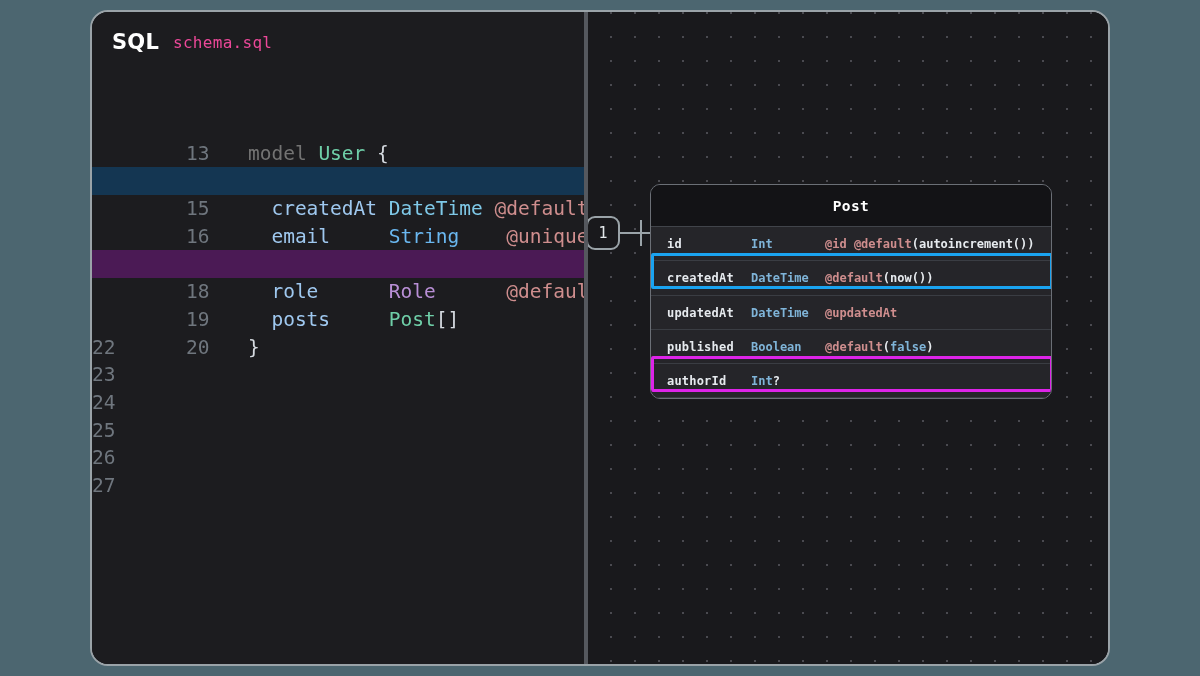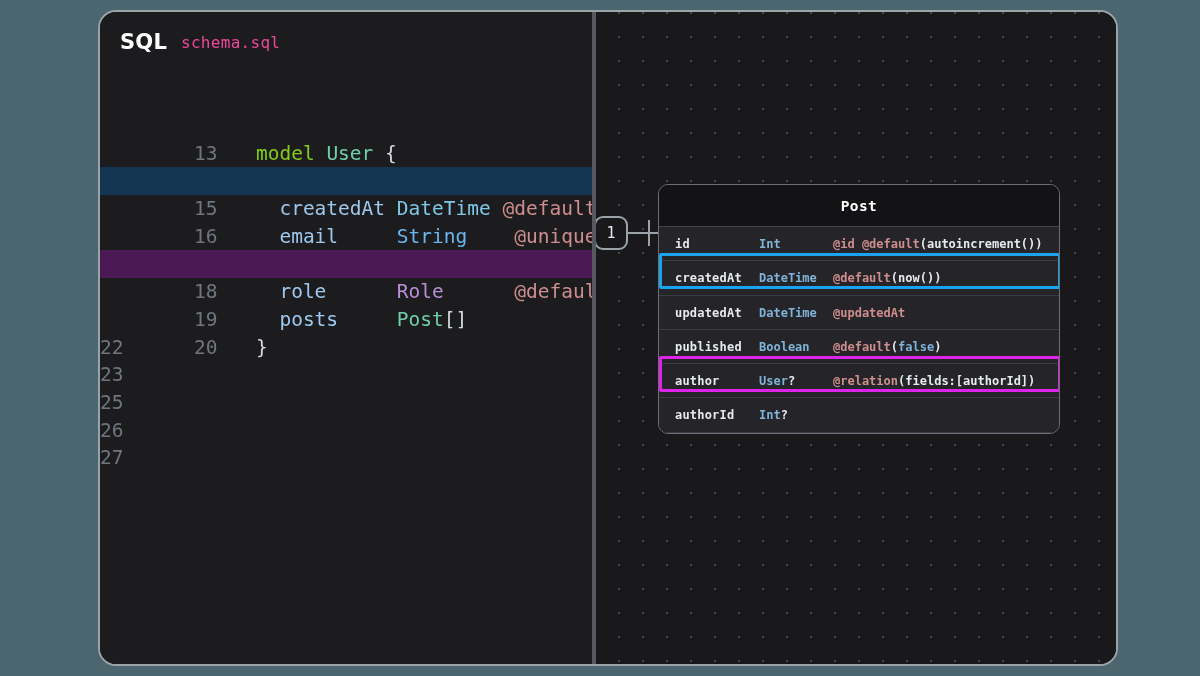--- a/index.html
+++ b/index.html
@@ -8,21 +8,21 @@
     width: 1200px;
     height: 676px;
     overflow: hidden;
     background: #4c6670;
     font-family: "DejaVu Sans Mono", "Liberation Mono", monospace;
   }
 
   
   #app-window {
     position: absolute;
-    left: 98px;
+    left: 90px;
     top: 10px;
     width: 1020px;
     height: 656px;
     background: #1a1a1d;
     border: 2px solid #9aa3a8;
     border-radius: 18px;
     overflow: hidden;
     display: flex;
   }
 
@@ -77,21 +77,21 @@
     display: inline-block;
     width: 62px;
     text-align: left;
     padding-right: 12px;
     color: #6f767e;
     font-size: 19.5px;
   }
   .code-body { display: inline; }
 
   
-  .t-kw    { color: #84cc16; }
+  .t-kw    { color: #737373; }
   .t-model { color: #6fcfa8; }
   .t-type  { color: #6ab7f0; }
   .t-type2 { color: #7fc9e8; }
   .t-field { color: #9fc8ef; }
   .t-attr  { color: #cf8e8e; }
   .t-punc  { color: #d6dbe1; }
   .t-pur   { color: #b98fd6; }
 
   
   #pane-divider {
@@ -267,20 +267,21 @@
       <div class="code-line">
         <span class="ln">19</span><span class="code-body"><span class="t-field">  posts     </span><span class="t-model">Post</span><span class="t-punc">[]</span></span>
       </div>
 
       <div class="code-line">
         <span class="ln">20</span><span class="code-body"><span class="t-punc">}</span></span>
       </div>
 
       <div class="code-line"><span class="ln">22</span></div>
       <div class="code-line"><span class="ln">23</span></div>
+      <div class="code-line"><span class="ln">24</span></div>
       <div class="code-line"><span class="ln">25</span></div>
       <div class="code-line"><span class="ln">26</span></div>
       <div class="code-line"><span class="ln">27</span></div>
 
     </div>
   </div>
 
   <div id="pane-divider"></div>
 
   <div id="canvas-pane">
@@ -304,23 +305,20 @@
 
       <div class="entity-row">
         <span class="er-name">updatedAt</span><span class="er-type"><span>DateTime</span><span class="q"></span></span><span class="er-attr"><span>@updatedAt</span><span class="p"></span><span class="kk"></span><span class="p"></span></span>
       </div>
 
       <div class="entity-row">
         <span class="er-name">published</span><span class="er-type"><span>Boolean</span><span class="q"></span></span><span class="er-attr"><span>@default</span><span class="p">(</span><span class="lit">false</span><span class="p">)</span></span>
       </div>
 
 
-      <div class="entity-row">
-        <span class="er-name">author</span><span class="er-type"><span>User</span><span class="q">?</span></span><span class="er-attr"><span>@relation</span><span class="p">(</span><span class="kk">fields:[authorId]</span><span class="p">)</span></span>
-      </div>
 
       <div class="entity-row">
         <span class="er-name">authorId</span><span class="er-type"><span>Int</span><span class="q">?</span></span>
       </div>
 
       <div class="row-outline" id="outline-developer"></div>
       <div class="row-outline" id="outline-pm"></div>
     </div>
 
   </div>

